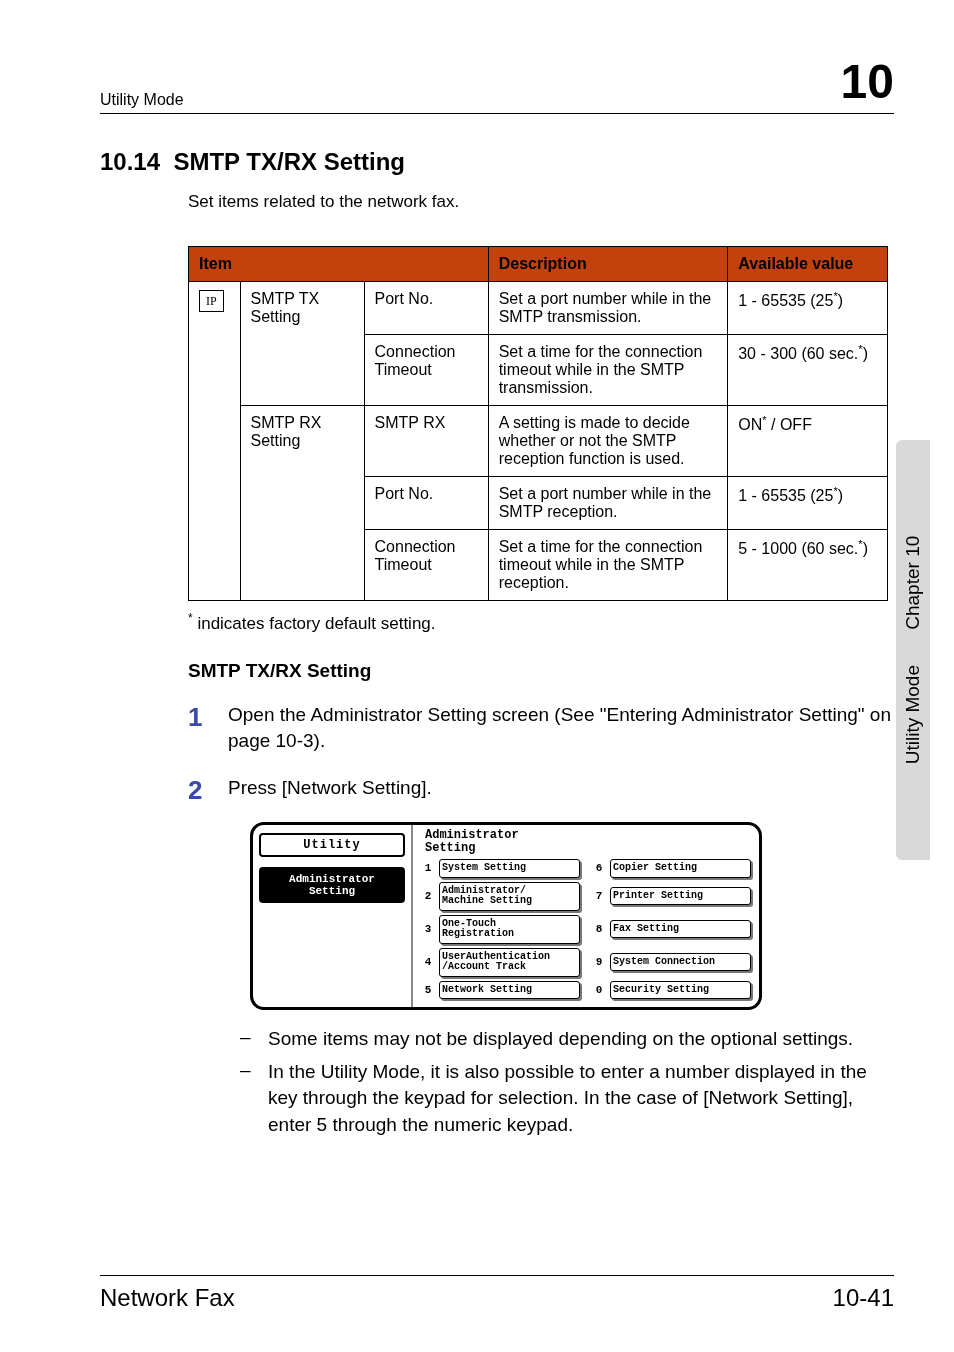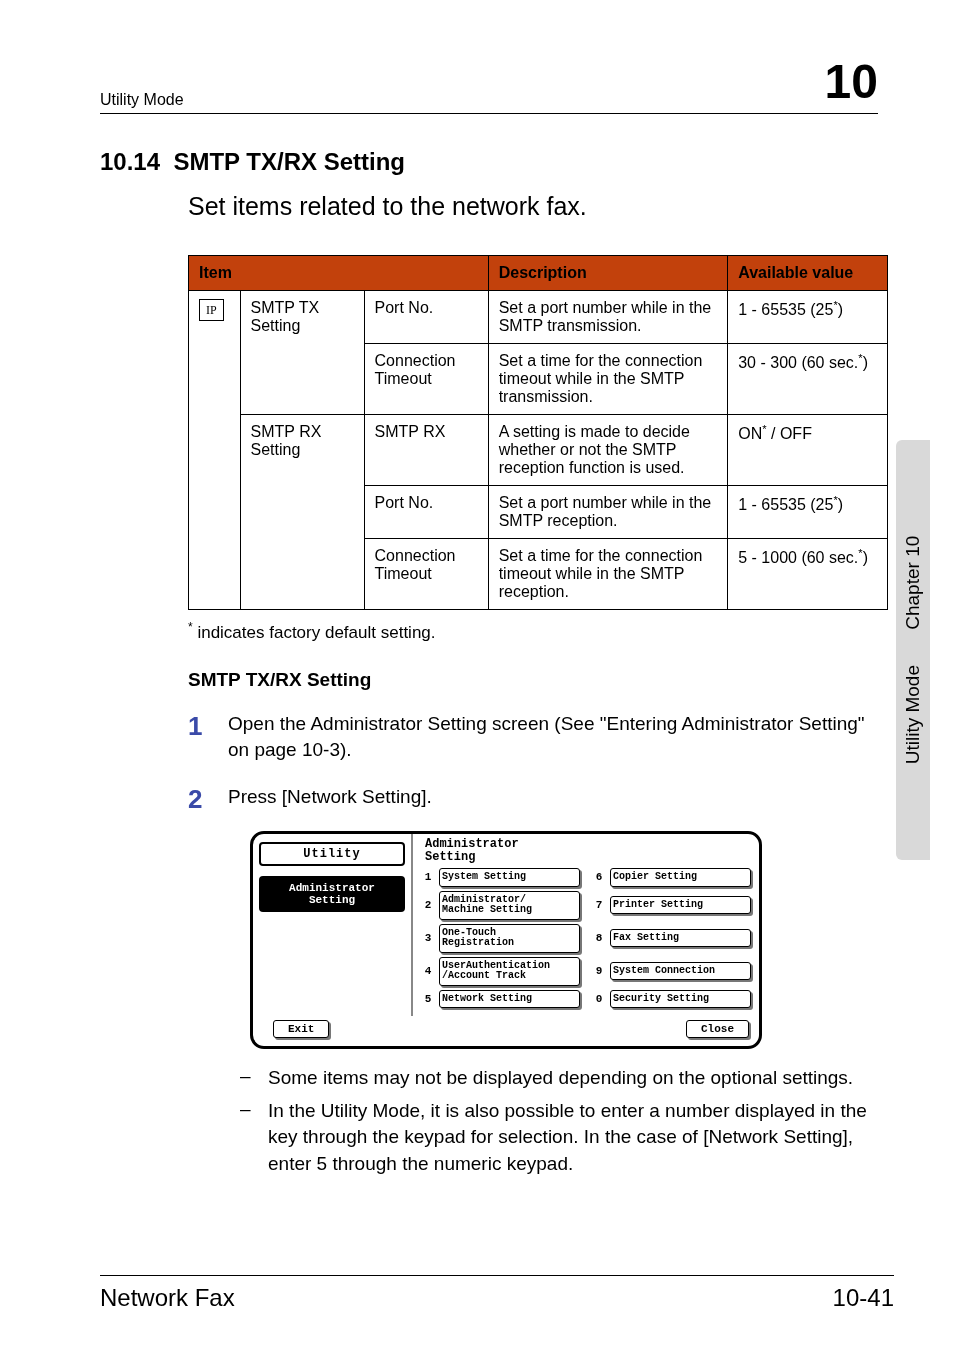--- a/index.html
+++ b/index.html
@@ -1,21 +1,21 @@
 <!DOCTYPE html>
 <html><head>
 <meta charset="utf-8">
 <style>
   * { box-sizing: border-box; margin: 0; padding: 0; }
   html, body { width: 954px; height: 1352px; background: #fff; font-family: Arial, Helvetica, sans-serif; color: #000; }
-  .page { position: relative; width: 954px; height: 1352px; padding: 54px 76px 0 100px; }
+  .page { position: relative; width: 954px; height: 1352px; padding: 54px 60px 0 100px; }
   .header-row { display: flex; align-items: flex-end; justify-content: space-between; border-bottom: 1px solid #000; padding-bottom: 4px; }
   .chapter-big { font-size: 48px; font-weight: bold; }
   .section-h { margin-top: 34px; font-size: 24px; font-weight: bold; }
-  .intro { margin: 16px 0 0 88px; font-size: 25px; }
+  .intro { margin: 16px 0 0 88px; font-size: 17px; }
   .tablewrap { margin: 34px 0 0 88px; }
   table.main { border-collapse: collapse; width: 700px; font-size: 16px; }
   table.main th, table.main td { border: 1px solid #000; padding: 8px 10px; vertical-align: top; text-align: left; }
   table.main th { background: #c2410c; font-weight: bold; }
   th.col-item { width: 300px; }
   th.col-desc { width: 240px; }
   th.col-avail { width: 160px; }
   .ip-box { display:inline-block; border: 1px solid #000; padding: 0 6px; font-family: "Times New Roman", serif; font-size: 12px; line-height: 20px; }
   .footnote { margin: 10px 0 0 88px; font-size: 17px; }
   .footnote sup { font-size: 12px; }
@@ -172,24 +172,20 @@
                 <span class="n">5</span>
                 <span class="lbl">Network Setting</span>
               </div>
             <div class="sbtn">
                 <span class="n">0</span>
                 <span class="lbl">Security Setting</span>
               </div>
           </div>
         </div>
       </div>
-      <div class="panel-bottom">
-        <span class="exitbtn">Exit</span>
-        <span class="closebtn">Close</span>
-      </div>
     </div>
   </div>
 
   <div class="bullets">
     <div class="b">
         <div class="dash">–</div>
         <div class="txt">Some items may not be displayed depending on the optional settings.</div>
       </div>
     <div class="b">
         <div class="dash">–</div>

